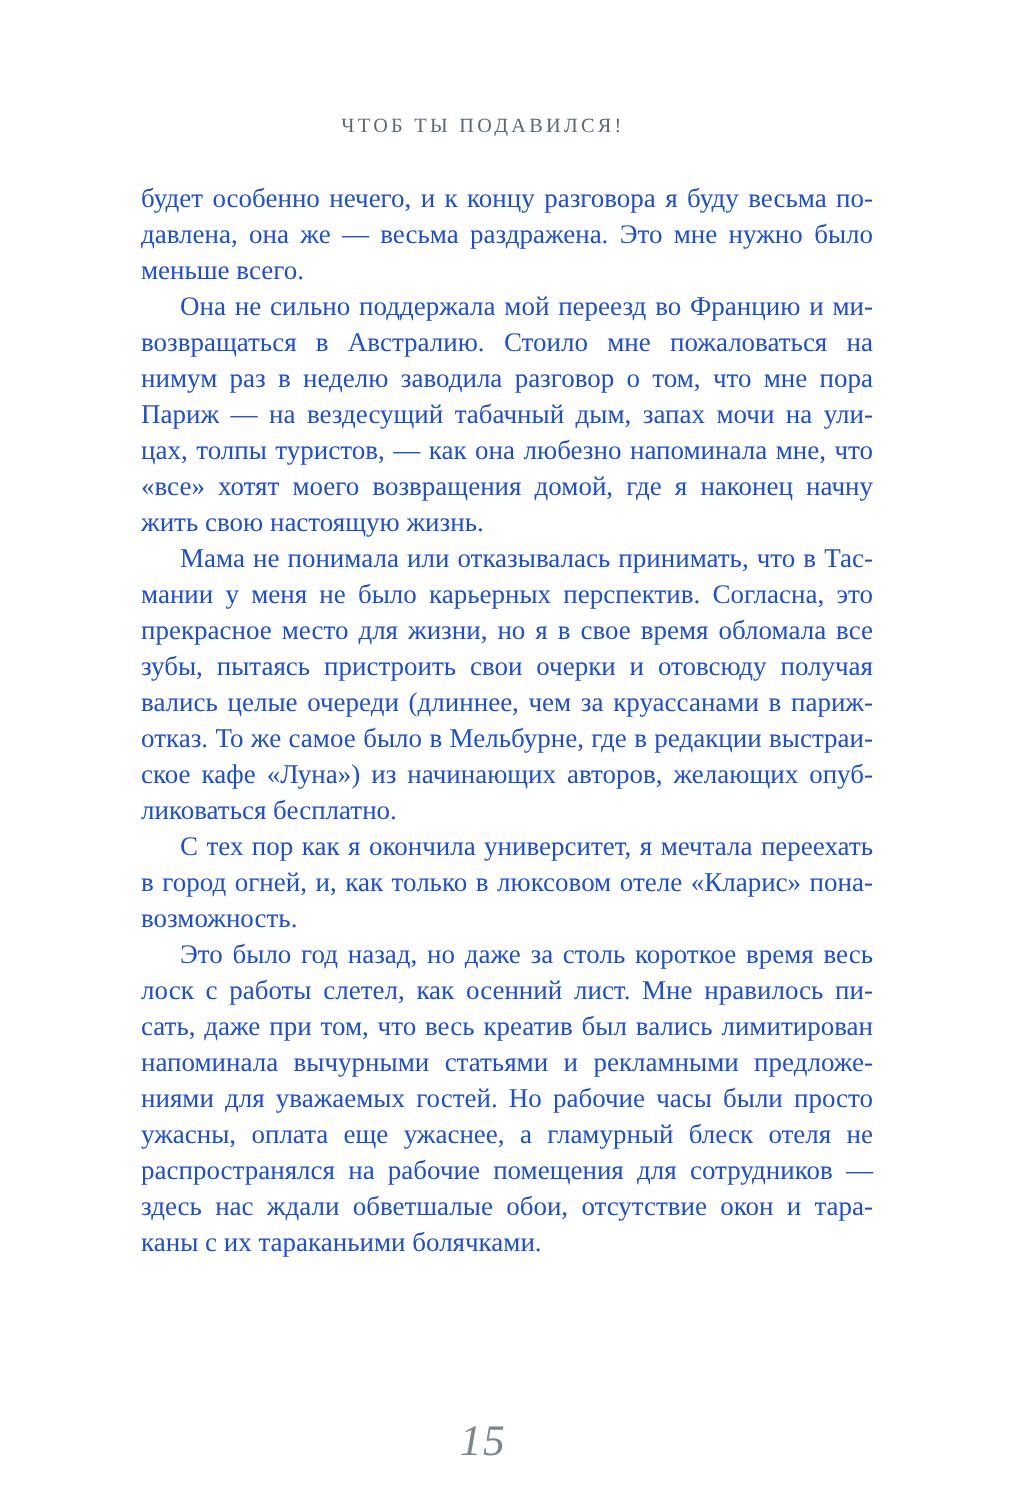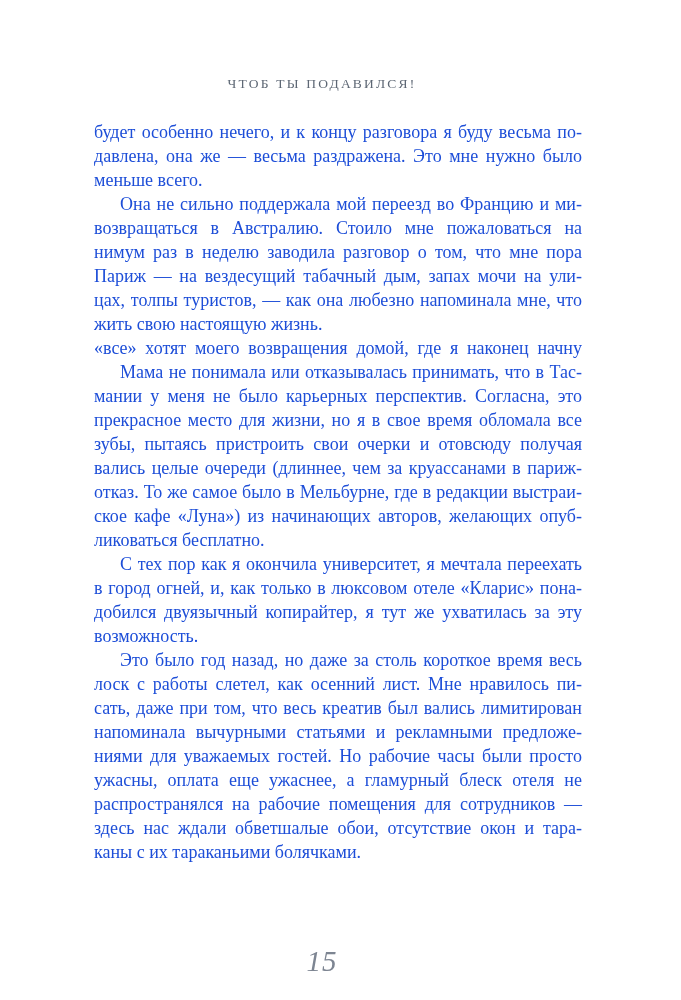--- a/index.html
+++ b/index.html
@@ -69,33 +69,32 @@
 
   <div class="body-text" id="body-text">
       <div class="line">будет особенно нечего, и к концу разговора я буду весьма по-</div>
       <div class="line">давлена, она же — весьма раздражена. Это мне нужно было</div>
       <div class="line para-last">меньше всего.</div>
       <div class="line para-first">Она не сильно поддержала мой переезд во Францию и ми-</div>
       <div class="line">возвращаться в Австралию. Стоило мне пожаловаться на</div>
       <div class="line">нимум раз в неделю заводила разговор о том, что мне пора</div>
       <div class="line">Париж — на вездесущий табачный дым, запах мочи на ули-</div>
       <div class="line">цах, толпы туристов, — как она любезно напоминала мне, что</div>
+      <div class="line">«все» хотят моего возвращения домой, где я наконец начну</div>
       <div class="line para-last">жить свою настоящую жизнь.</div>
-      <div class="line">«все» хотят моего возвращения домой, где я наконец начну</div>
       <div class="line para-first">Мама не понимала или отказывалась принимать, что в Тас-</div>
       <div class="line">мании у меня не было карьерных перспектив. Согласна, это</div>
       <div class="line">прекрасное место для жизни, но я в свое время обломала все</div>
       <div class="line">зубы, пытаясь пристроить свои очерки и отовсюду получая</div>
       <div class="line">вались целые очереди (длиннее, чем за круассанами в париж-</div>
       <div class="line">отказ. То же самое было в Мельбурне, где в редакции выстраи-</div>
       <div class="line">ское кафе «Луна») из начинающих авторов, желающих опуб-</div>
       <div class="line para-last">ликоваться бесплатно.</div>
       <div class="line para-first">С тех пор как я окончила университет, я мечтала переехать</div>
       <div class="line">в город огней, и, как только в люксовом отеле «Кларис» пона-</div>
-      <div class="line">добился двуязычный копирайтер, я тут же ухватилась за эту</div>
       <div class="line para-last">возможность.</div>
       <div class="line para-first">Это было год назад, но даже за столь короткое время весь</div>
       <div class="line">лоск с работы слетел, как осенний лист. Мне нравилось пи-</div>
       <div class="line">сать, даже при том, что весь креатив был вались лимитирован</div>
       <div class="line">напоминала вычурными статьями и рекламными предложе-</div>
       <div class="line">ниями для уважаемых гостей. Но рабочие часы были просто</div>
       <div class="line">ужасны, оплата еще ужаснее, а гламурный блеск отеля не</div>
       <div class="line">распространялся на рабочие помещения для сотрудников —</div>
       <div class="line">здесь нас ждали обветшалые обои, отсутствие окон и тара-</div>
       <div class="line para-last">каны с их тараканьими болячками.</div>

